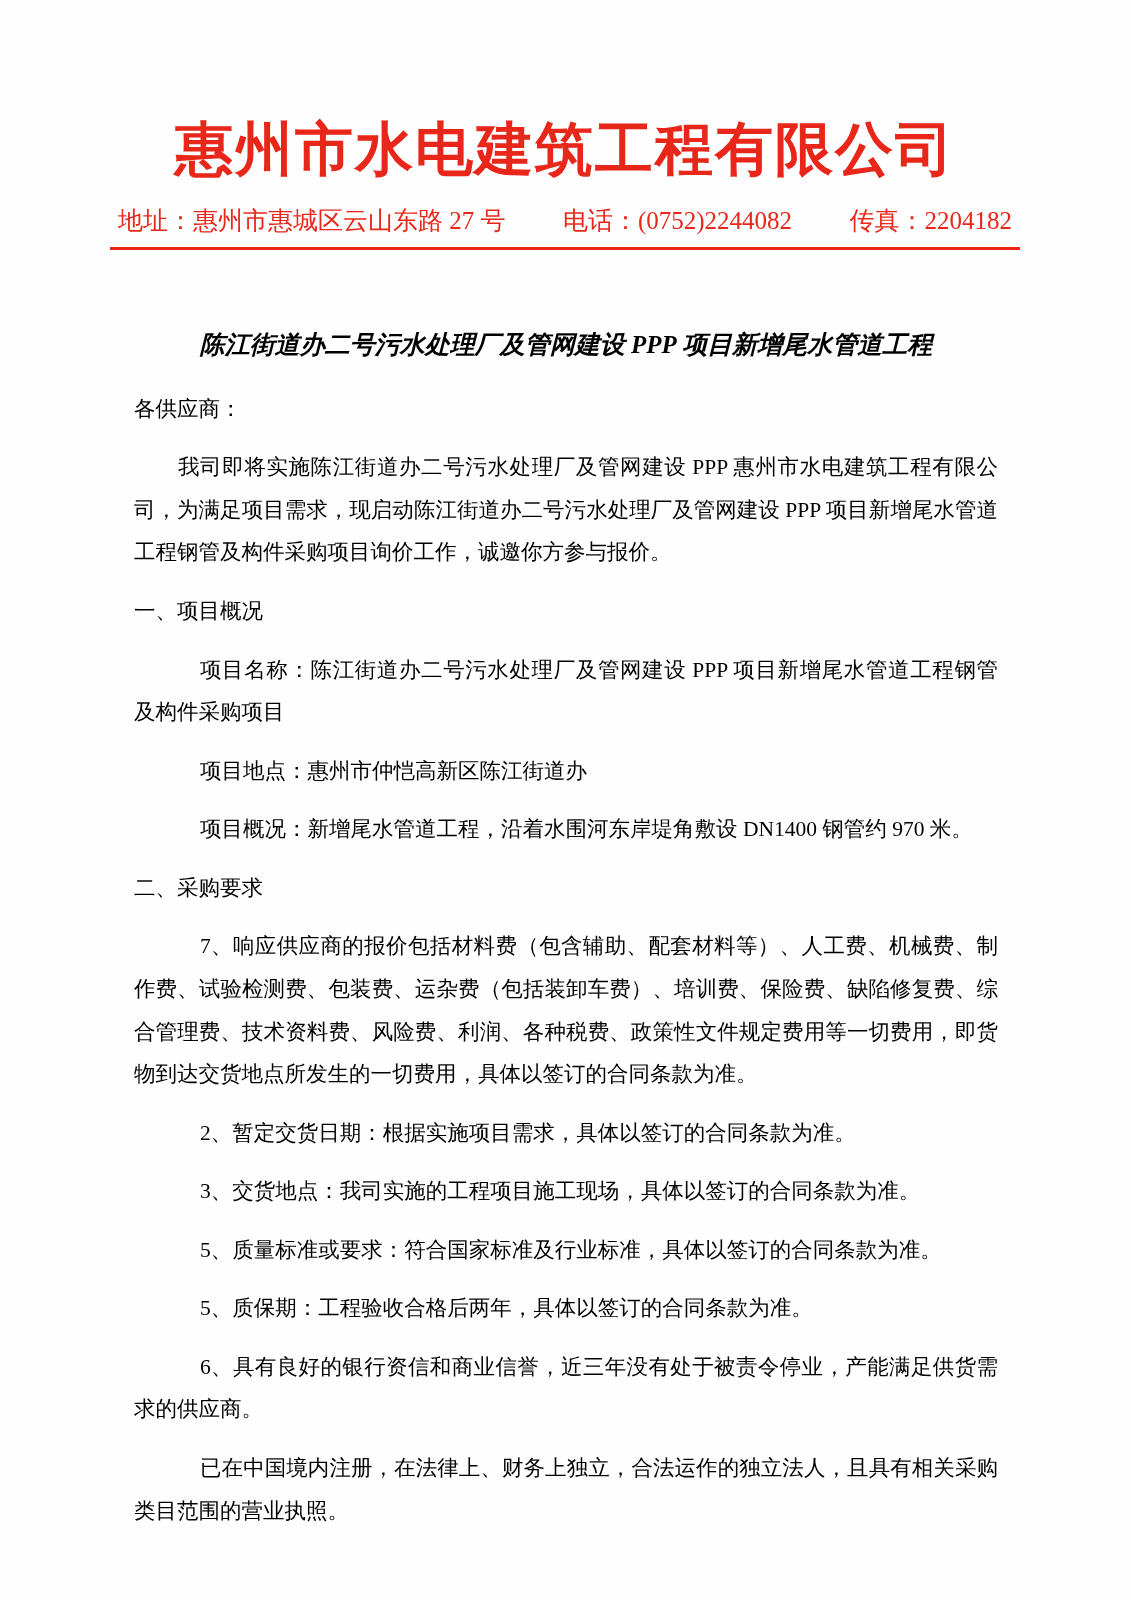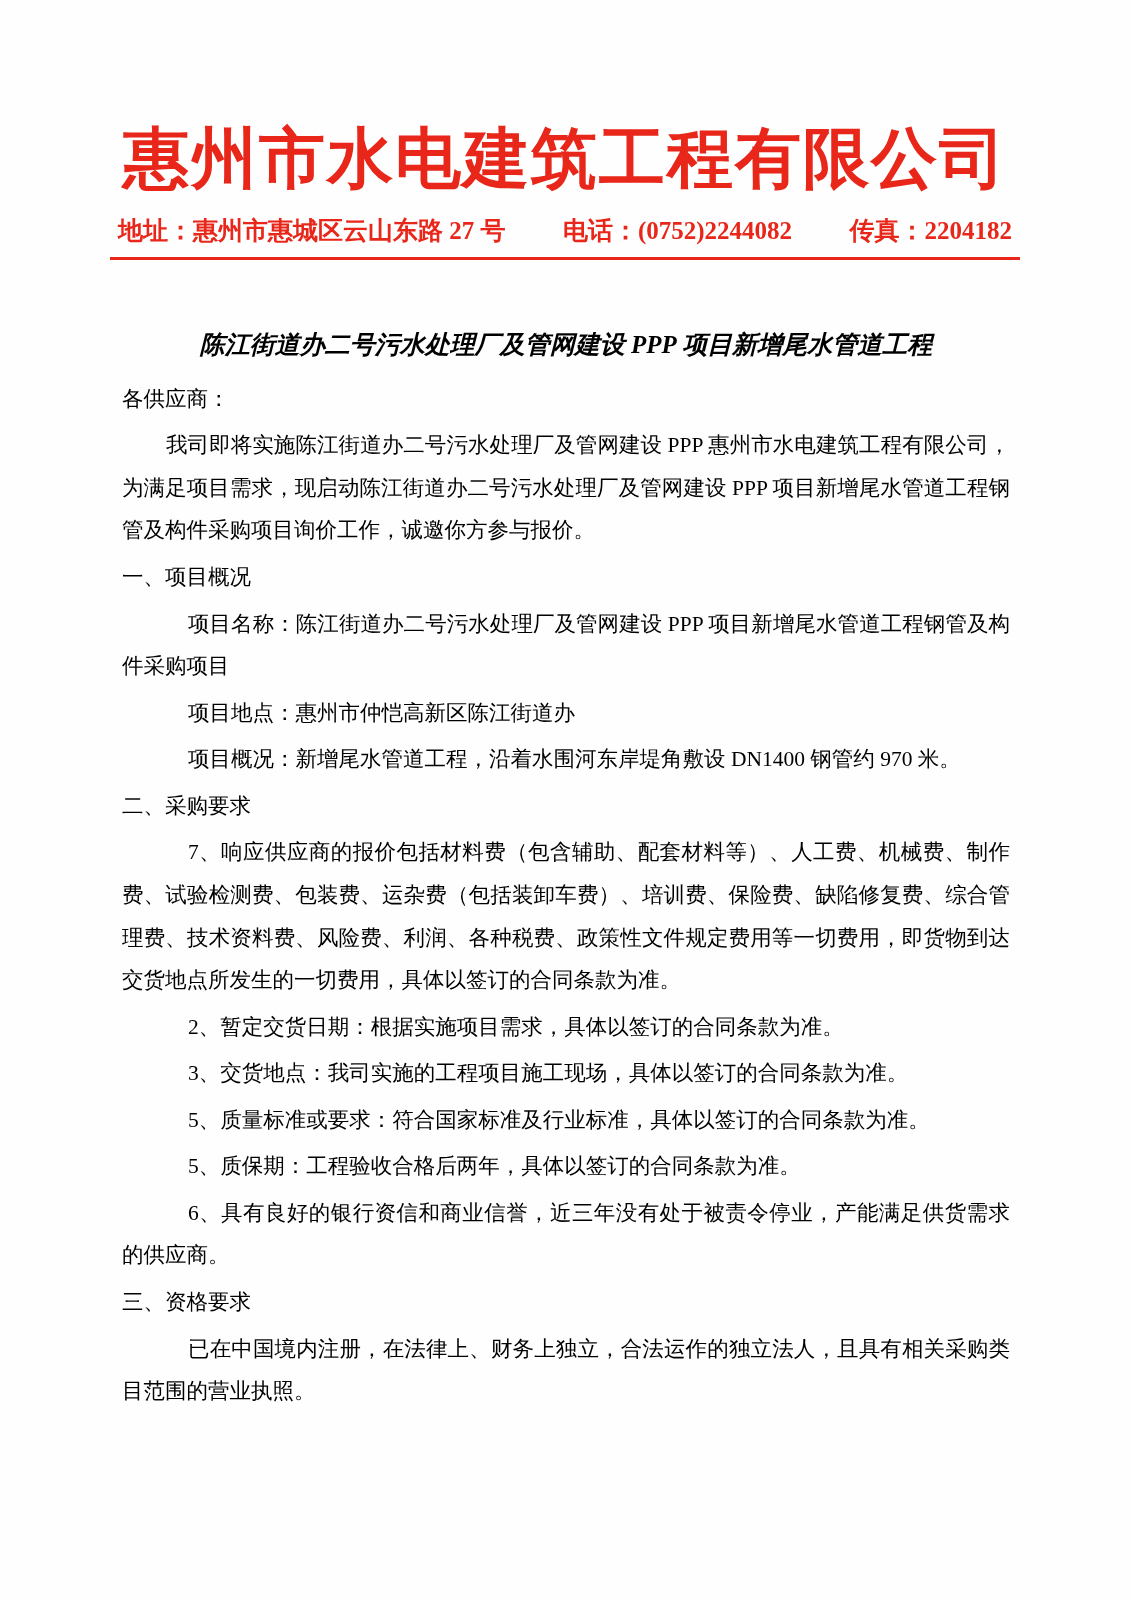--- a/index.html
+++ b/index.html
@@ -25,32 +25,32 @@
 
   
   .letterhead {
     position: absolute;
     left: 110px;
     top: 120px;
     width: 910px;
     text-align: center;
   }
   .company-name {
-    font-family: Liberation Sans, sans-serif;
+    font-family: Liberation Mono, monospace;
     font-weight: bold;
     color: #e8271a;
-    font-size: 66px;
+    font-size: 58px;
     line-height: 1.18;
     letter-spacing: 2px;
     white-space: nowrap;
   }
   .contact-line {
     margin-top: 16px;
     color: #e8271a;
-    font-weight: bold;
+    font-weight: normal;
     font-size: 25px;
     display: flex;
     justify-content: space-between;
     padding: 0 8px;
     white-space: nowrap;
   }
   .contact-line .seg {
     display: inline-block;
   }
   .hr-red {
@@ -72,21 +72,21 @@
   }
   .doc-title {
     text-align: center;
     font-weight: bold;
     font-size: 25px;
     line-height: 2.15;
     margin-bottom: 6px;
     font-style: italic;
   }
   p {
-    margin: 4px;
+    margin: 16px;
   }
   .indent1 { text-indent: 44px; }
   .indent2 { text-indent: 66px; }
   .noindent { text-indent: 0; }
   .section-head { text-indent: 0; }
   .seal-clip {
     position: absolute;
     right: 0;
     top: 560px;
     width: 110px;
@@ -123,21 +123,20 @@
     <p class="indent2">项目概况：新增尾水管道工程，沿着水围河东岸堤角敷设 DN1400 钢管约 970 米。</p>
 
     <p class="section-head">二、采购要求</p>
     <p class="indent2">7、响应供应商的报价包括材料费（包含辅助、配套材料等）、人工费、机械费、制作费、试验检测费、包装费、运杂费（包括装卸车费）、培训费、保险费、缺陷修复费、综合管理费、技术资料费、风险费、利润、各种税费、政策性文件规定费用等一切费用，即货物到达交货地点所发生的一切费用，具体以签订的合同条款为准。</p>
     <p class="indent2">2、暂定交货日期：根据实施项目需求，具体以签订的合同条款为准。</p>
     <p class="indent2">3、交货地点：我司实施的工程项目施工现场，具体以签订的合同条款为准。</p>
     <p class="indent2">5、质量标准或要求：符合国家标准及行业标准，具体以签订的合同条款为准。</p>
     <p class="indent2">5、质保期：工程验收合格后两年，具体以签订的合同条款为准。</p>
     <p class="indent2">6、具有良好的银行资信和商业信誉，近三年没有处于被责令停业，产能满足供货需求的供应商。</p>
 
-    <p class="section-head">三、资格要求</p>
     <p class="indent2">已在中国境内注册，在法律上、财务上独立，合法运作的独立法人，且具有相关采购类目范围的营业执照。</p>
   </div>
 
   <div class="seal-clip">
     
   </div>
 
 </div>
 
 </body></html>

